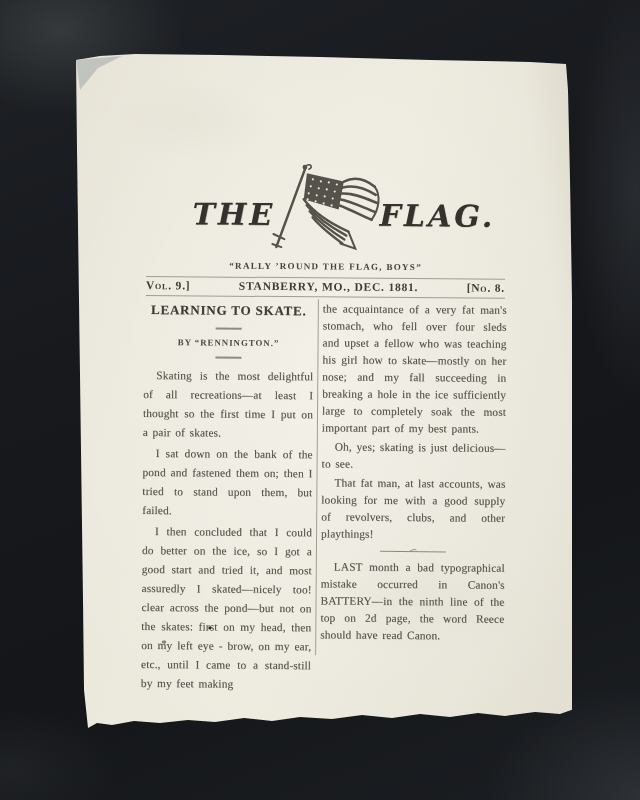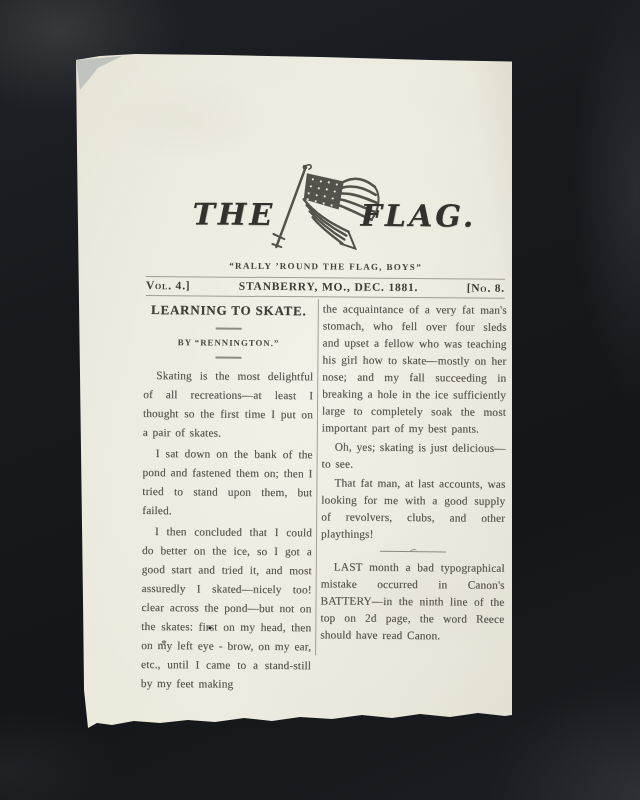--- a/index.html
+++ b/index.html
@@ -5,21 +5,21 @@
   html,body{margin:0;padding:0;width:640px;height:800px;overflow:hidden;}
   body{
     font-family:"Liberation Serif", serif;
     background:
       radial-gradient(190px 130px at 60px 30px, rgba(150,158,152,0.20), transparent 65%),
       radial-gradient(90px 300px at 636px 190px, rgba(125,132,140,0.18), transparent 70%),
       radial-gradient(220px 160px at 640px 795px, rgba(140,146,152,0.16), transparent 70%),
       radial-gradient(150px 90px at 10px 770px, rgba(120,126,132,0.10), transparent 70%),
       linear-gradient(158deg,#1e2125 0%,#17191d 35%,#141619 68%,#1b1e22 100%);
   }
-  .photo{position:relative;width:512px;height:800px;}
+  .photo{position:relative;width:572px;height:800px;}
 
   .paper{
     position:absolute;inset:0;
     clip-path:polygon(76px 60px,100px 56px,135px 54px,220px 55px,320px 57px,430px 60px,530px 62px,566px 64px,
       568px 90px,570px 180px,572px 300px,574px 430px,576px 560px,578px 690px,577px 708px,
       560px 714px,535px 712px,505px 716px,478px 713px,450px 717px,420px 714px,392px 718px,362px 715px,
       332px 719px,300px 717px,272px 721px,244px 718px,215px 722px,188px 720px,160px 723px,134px 721px,
       112px 725px,97px 723px,88px 728px,84px 690px,83px 600px,81px 450px,79px 300px,77px 150px);
     background:
       radial-gradient(420px 520px at 320px 380px, rgba(255,255,255,0.30), transparent 78%),
@@ -37,21 +37,21 @@
     background:linear-gradient(135deg,#c6c9c3,#969b96);
   }
 
   .content{position:absolute;left:145px;top:160px;width:363px;transform:rotate(0.45deg);transform-origin:0 0;color:#4f4c44;}
   .the-word,.flag-word{
     position:absolute;top:36px;font-family:"DejaVu Serif",serif;
     font-style:italic;font-weight:bold;font-size:30px;letter-spacing:3px;color:#34322c;
     text-shadow:0.4px 0.4px 0.7px rgba(52,50,44,0.45);
   }
   .the-word{left:48px;}
-  .flag-word{left:216px;}
+  .flag-word{left:235px;}
   .flag-art{position:absolute;left:110px;top:0px;opacity:0.88;}
 
   .motto{position:absolute;top:100px;left:0;width:100%;text-align:center;
     font-size:9px;font-weight:bold;letter-spacing:1.3px;color:#45423b;}
   .rule{position:absolute;left:2px;width:359px;height:1px;background:#8d897c;opacity:0.8;}
   .rule.r1{top:116px;}
   .rule.r2{top:135px;}
   .dateline{position:absolute;top:119px;left:2px;width:359px;display:flex;justify-content:space-between;
     font-size:11.5px;font-weight:bold;font-variant:small-caps;letter-spacing:0.8px;color:#3f3c35;}
 
@@ -129,21 +129,21 @@
       <path class="ink" d="M58 56 C66 66 77 74 88 82" stroke-width="2.4"></path>
       <path class="ink" d="M94 70 L101 87 L86 82" stroke-width="2"></path>
     </svg>
 
     <div class="flag-word">FLAG.</div>
 
     <div class="motto">“RALLY ’ROUND THE FLAG, BOYS”</div>
 
     <div class="rule r1"></div>
     <div class="dateline">
-      <span>Vol. 4.]</span>
+      <span>Vol. 9.]</span>
       <span>STANBERRY, MO., DEC. 1881.</span>
       <span>[No. 8.</span>
     </div>
     <div class="rule r2"></div>
 
     <div class="col-rule"></div>
 
     <div class="col-left">
       <div class="headline">LEARNING TO SKATE.</div>
       <div class="dash"></div>

